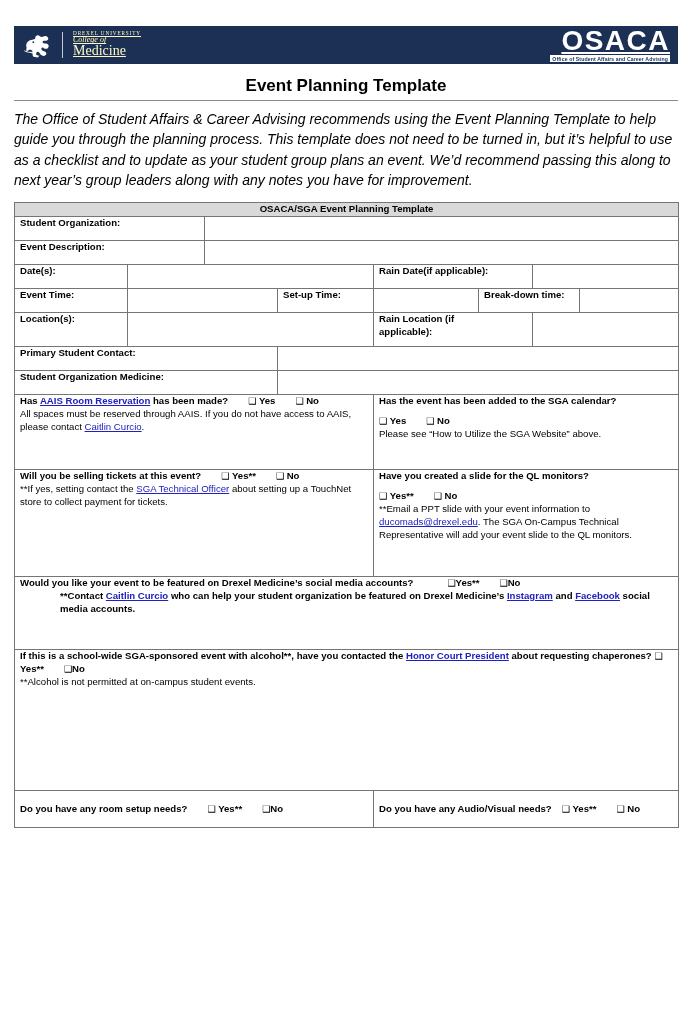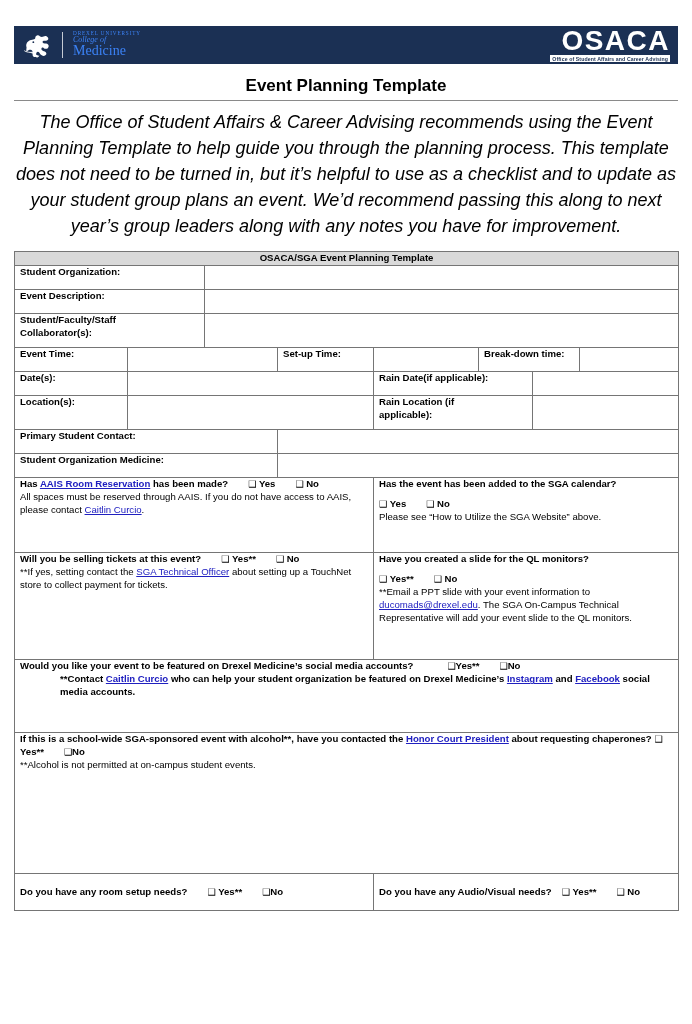--- a/index.html
+++ b/index.html
@@ -45,23 +45,24 @@
     height: 30px;
     flex: 0 0 auto;
   }
   .brand-rule {
     width: 1px;
     height: 26px;
     background: #ffffff;
     opacity: .75;
   }
   .brand-words {
-    color: #3b82f6;
+    color: #fef9c3;
     line-height: 1.02;
     padding-left: 4px;
+    text-decoration: underline;
   }
   .brand-words .l1 {
     font-family: "Liberation Serif", serif;
     font-size: 5.2px;
     letter-spacing: .9px;
     display: block;
   }
   .brand-words .l2 {
     font-family: "Liberation Serif", serif;
     font-size: 8px;
@@ -79,20 +80,21 @@
     color: #ffffff;
     padding-right: 2px;
   }
   .osaca .mark {
     font-family: "Liberation Sans", sans-serif;
     font-weight: bold;
     font-size: 28px;
     letter-spacing: 1.5px;
     line-height: .95;
     display: block;
+    text-decoration: underline;
   }
   .osaca .sub {
     display: block;
     background: #ffffff;
     color: #1b3054;
     font-size: 5.2px;
     font-weight: bold;
     letter-spacing: .1px;
     padding: 0.5px 2px;
     margin-top: 1px;
@@ -107,24 +109,24 @@
   }
   .title-rule {
     border: 0;
     border-top: 1px solid #8a8a8a;
     margin: 4px 0 8px 0;
   }
 
   
   .intro {
     font-style: italic;
-    font-size: 18px;
+    font-size: 14px;
     line-height: 1.45;
     margin: 0 0 12px 0;
-    text-align: center;
+    text-align: left;
   }
 
   
   table.form {
     width: 664px;
     border-collapse: collapse;
     table-layout: fixed;
     font-size: 9.6px;
   }
   table.form td {
@@ -229,45 +231,38 @@
       <td class="lbl h30" colspan="2">Student Organization:</td>
       <td class="blank" colspan="8"></td>
     </tr>
 
 
     <tr>
       <td class="lbl h30" colspan="2">Event Description:</td>
       <td class="blank" colspan="8"></td>
     </tr>
 
-    <tr>
-      <td class="lbl h40" colspan="2">
-        <div>Student/Faculty/Staff</div>
-        <div>Collaborator(s):</div>
-      </td>
-      <td class="blank" colspan="8"></td>
+
+    <tr>
+      <td class="lbl h30">Date(s):</td>
+      <td class="blank" colspan="4"></td>
+      <td class="lbl" colspan="2">Rain Date(if applicable):</td>
+      <td class="blank" colspan="3"></td>
     </tr>
 
     <tr>
       <td class="lbl h30">Event Time:</td>
       <td class="blank" colspan="2"></td>
       <td class="lbl" colspan="2">Set-up Time:</td>
       <td class="blank"></td>
       <td class="lbl" colspan="2">Break-down time:</td>
       <td class="blank" colspan="2"></td>
     </tr>
 
     <tr>
-      <td class="lbl h30">Date(s):</td>
-      <td class="blank" colspan="4"></td>
-      <td class="lbl" colspan="2">Rain Date(if applicable):</td>
-      <td class="blank" colspan="3"></td>
-    </tr>
-
-    <tr>
       <td class="lbl h40">Location(s):</td>
       <td class="blank" colspan="4"></td>
       <td class="lbl" colspan="2">
         <div>Rain Location (if</div>
         <div>applicable):</div>
       </td>
       <td class="blank" colspan="3"></td>
     </tr>
 
 

